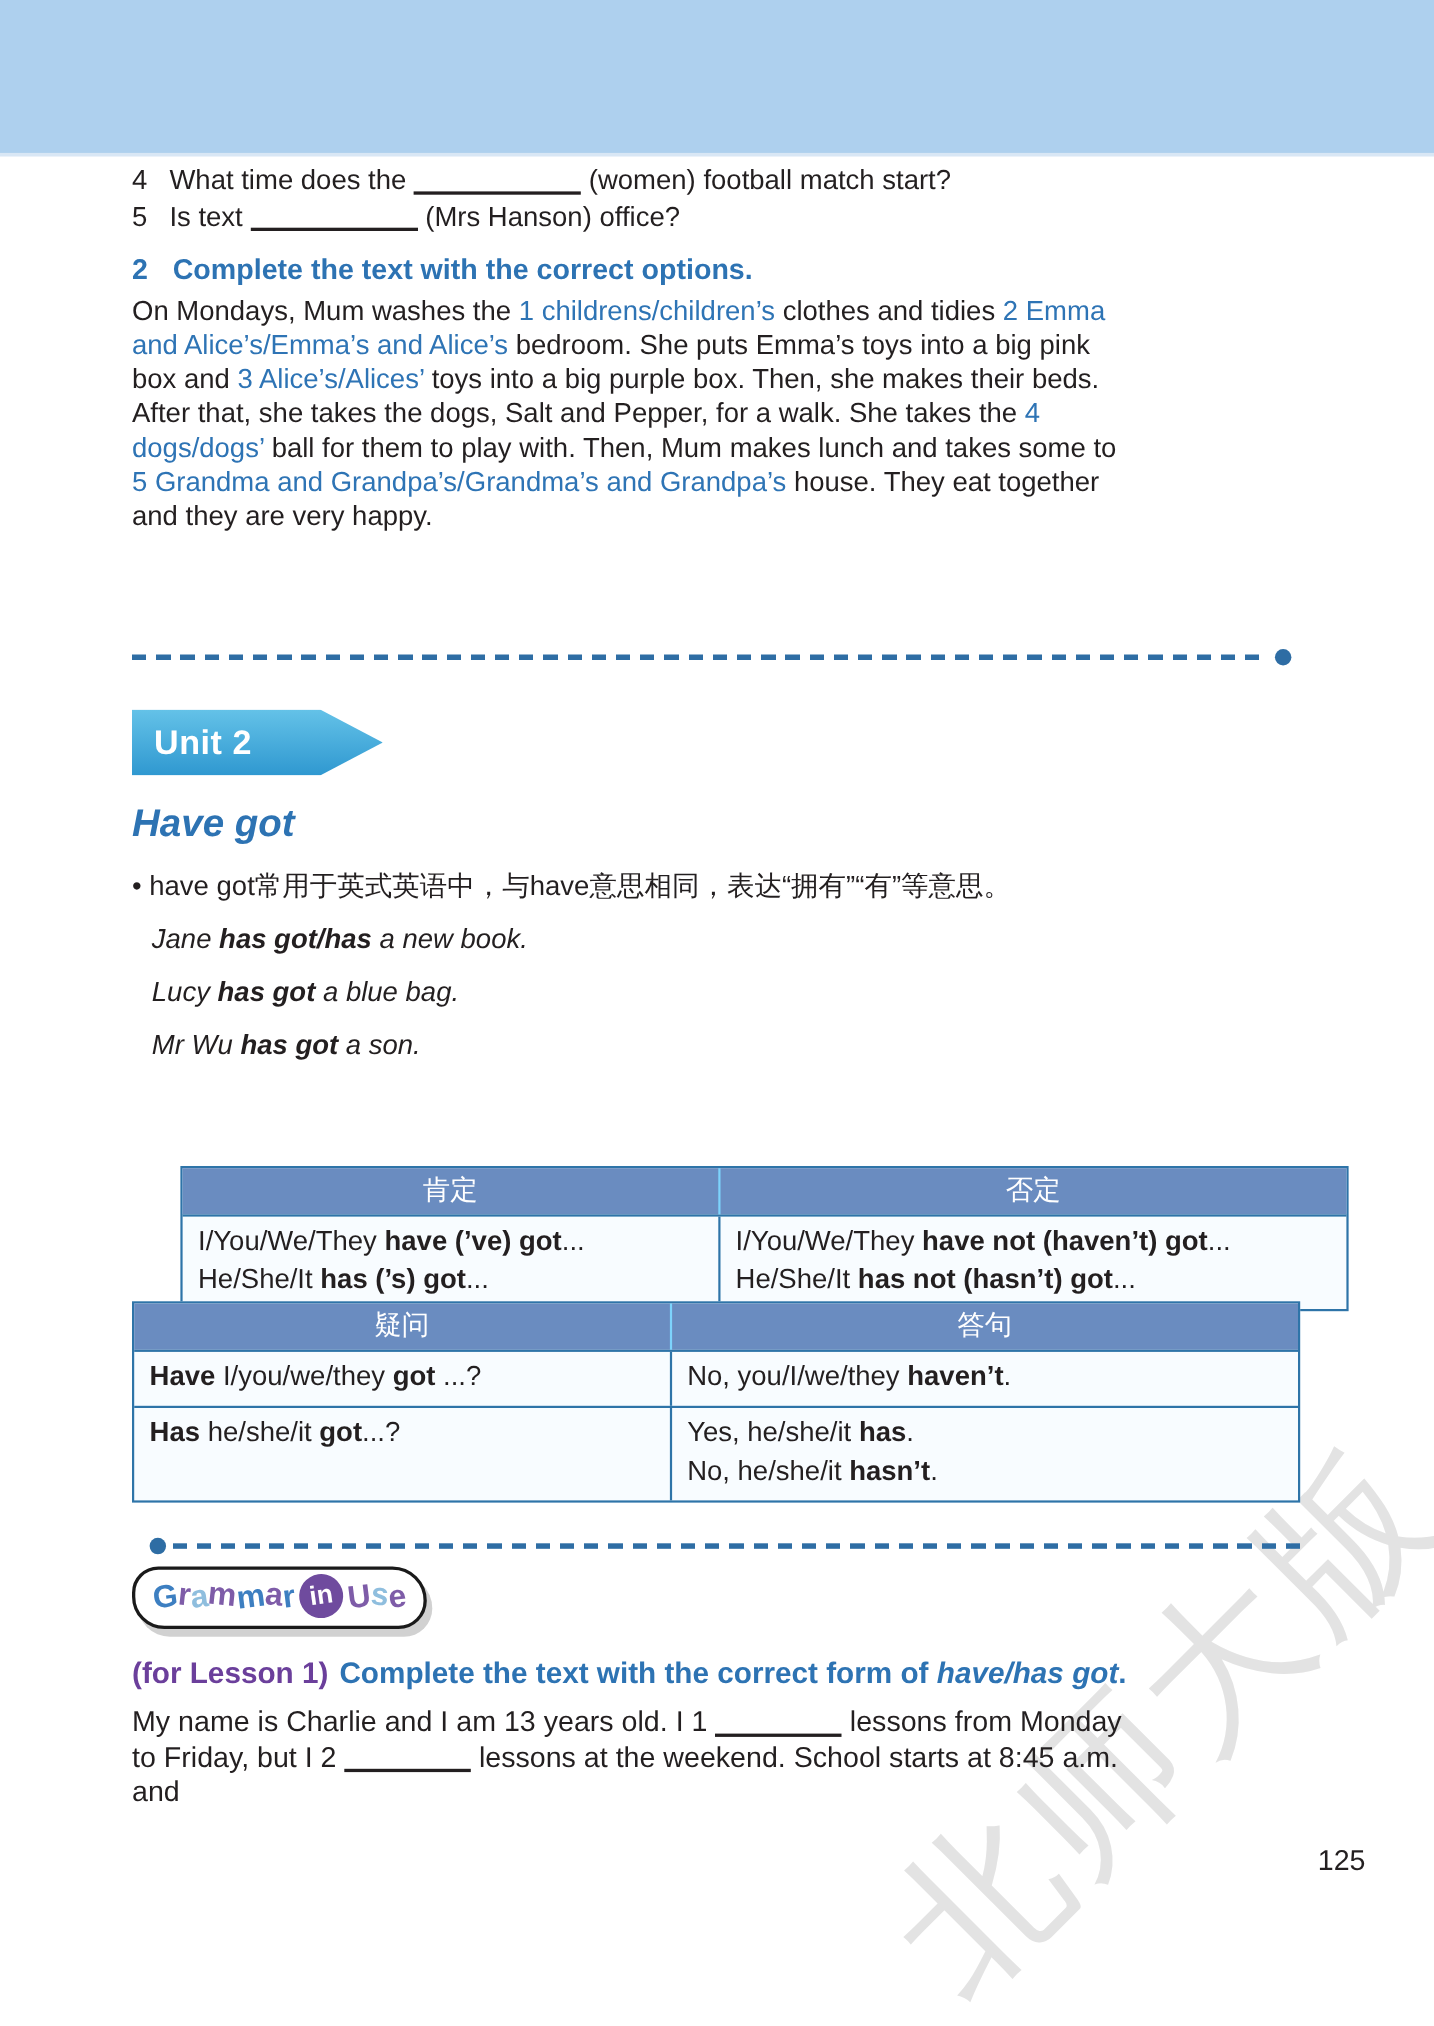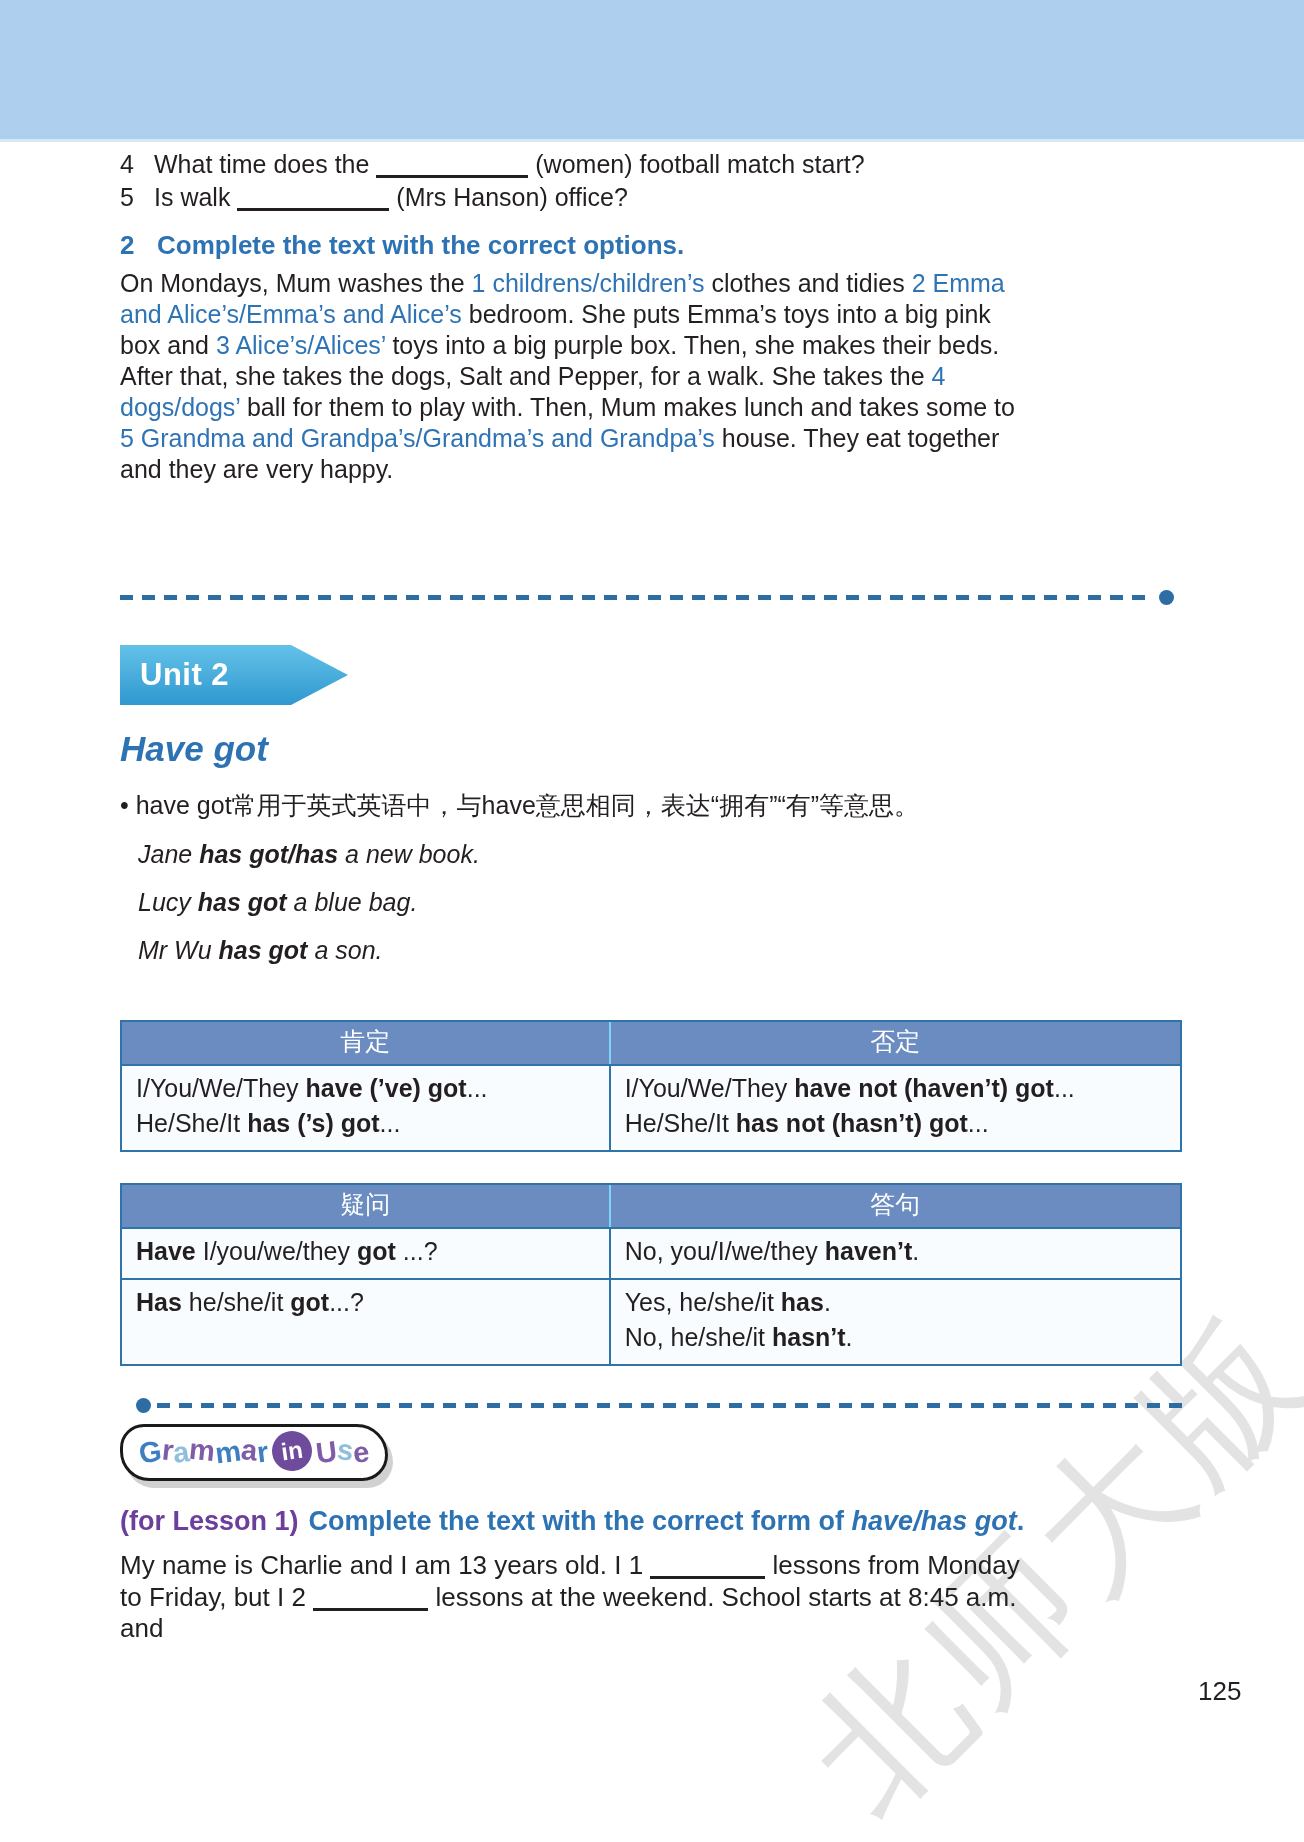--- a/index.html
+++ b/index.html
@@ -39,21 +39,21 @@
     clip-path:polygon(0 0,75% 0,100% 50%,75% 100%,0 100%);
     color:#fff;font-size:31px;font-weight:bold;display:flex;align-items:center;
     padding-left:20px;box-sizing:border-box;letter-spacing:0.5px;
   }
   .hg-title{position:absolute;left:120px;top:729px;font-size:35px;font-weight:bold;font-style:italic;color:#2d73b3;}
   .hg-note{position:absolute;left:120px;top:789px;width:970px;font-size:25px;}
   .examples{position:absolute;left:138px;top:840px;font-size:25px;font-style:italic;}
   .example{margin-bottom:19px;}
   
   .gtable{position:absolute;left:120px;width:1062px;border:2px solid #2e74a8;background:#f8fcff;box-sizing:border-box;}
-  #table1{top:1020px;}
+  #table1{top:1060px;margin-left:44px;}
   #table2{top:1183px;}
   .thead{display:flex;background:#6a8cc0;color:#ffffff;font-size:25px;}
   .th{padding:3px 0 6px;text-align:center;box-sizing:border-box;}
   .th:first-child{width:46%;}
   .th:last-child{flex:1;border-left:2px solid #7dd3fc;}
   .trow{display:flex;border-top:2px solid #2e74a8;}
   .td{padding:5px 14px 9px;font-size:25px;line-height:35px;box-sizing:border-box;}
   .td:first-child{width:46%;flex:none;}
   .td:last-child{flex:1;border-left:2px solid #2e74a8;}
   
@@ -83,21 +83,21 @@
 <div class="band"></div>
 <div class="watermark">北师大版</div>
 
 <div class="ex1">
     <div class="ex-item">
       <span class="ex-num">4</span>
       <span><span>What time does the </span><span class="blank" style="width: 152px;"></span><span> (women) football match start?</span></span>
     </div>
     <div class="ex-item">
       <span class="ex-num">5</span>
-      <span><span>Is walk </span><span class="blank" style="width: 152px;"></span><span> (Mrs Hanson) office?</span></span>
+      <span><span>Is text </span><span class="blank" style="width: 152px;"></span><span> (Mrs Hanson) office?</span></span>
     </div>
   </div>
 
 <div class="ex2-head">
   <span class="ex2-num">2</span>
   <span>Complete the text with the correct options.</span>
 </div>
 <div class="ex2-text"><span>On Mondays, Mum washes the </span><span class="opt">1 childrens/children’s</span><span> clothes and tidies </span><span class="opt">2 Emma and Alice’s/Emma’s and Alice’s</span><span> bedroom. She puts Emma’s toys into a big pink box and </span><span class="opt">3 Alice’s/Alices’</span><span> toys into a big purple box. Then, she makes their beds. After that, she takes the dogs, Salt and Pepper, for a walk. She takes the </span><span class="opt">4 dogs/dogs’</span><span> ball for them to play with. Then, Mum makes lunch and takes some to </span><span class="opt">5 Grandma and Grandpa’s/Grandma’s and Grandpa’s</span><span> house. They eat together and they are very happy.</span></div>
 
 <div class="divider" id="divider1">

